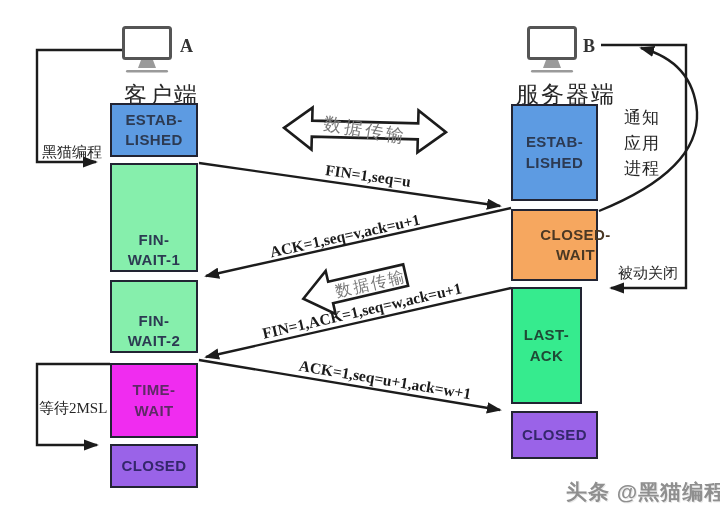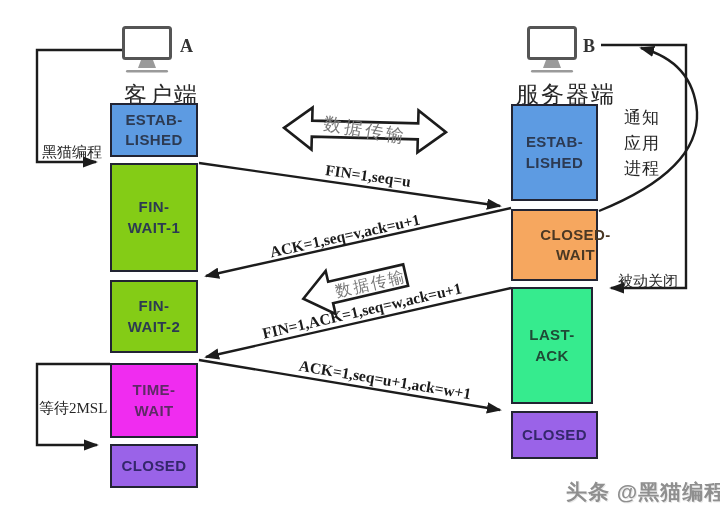--- a/index.html
+++ b/index.html
@@ -5,21 +5,21 @@
   html,body{margin:0;padding:0;background:#fff;}
   #stage{position:relative;width:720px;height:516px;background:#ffffff;overflow:hidden;
          font-family:"Liberation Sans",sans-serif;}
   svg.wires{position:absolute;left:0;top:0;width:720px;height:516px;}
 
   .state{position:absolute;box-sizing:border-box;border:2.4px solid #222433;
          display:flex;align-items:center;justify-content:center;text-align:center;}
   .state span{white-space:pre-line;font-size:15px;font-weight:600;letter-spacing:.4px;
               color:#2c3a52;line-height:1.35;}
   .c-est{background:#5d9be2;}
-  .c-cyan{background:#84cc16;}
+  .c-cyan{background:#86efac;align-items:flex-end;}
   .c-mag{background:#f02cf0;}
   .c-mag span{color:#5e2a66;}
   .c-pur{background:#9a63e8;}
   .c-pur span{color:#34276b;}
   .c-org{background:#f6a75f;}
   .c-org span{color:#4a3824;}
   .c-grn{background:#36eb8e;}
   .c-grn span{color:#1f4a36;}
 
   .cn{position:absolute;font-family:"Liberation Serif",serif;color:#262626;
@@ -110,31 +110,31 @@
     </div>
 
   <div class="state c-est" style="left:511px;top:104px;width:87px;height:97px;">
       <span>ESTAB-
 LISHED</span>
     </div>
   <div class="state c-org" style="left:511px;top:209px;width:87px;height:72px;padding-left:42px;">
       <span>CLOSED-
 WAIT</span>
     </div>
-  <div class="state c-grn" style="left:511px;top:287px;width:82px;height:117px;">
+  <div class="state c-grn" style="left:511px;top:287px;width:71px;height:117px;">
       <span>LAST-
 ACK</span>
     </div>
   <div class="state c-pur" style="left:511px;top:411px;width:87px;height:48px;">
       <span>CLOSED</span>
     </div>
 
   <div class="cn" style="left:42px;top:143px;">黑猫编程</div>
   <div class="cn" style="left:39px;top:367px;margin-top:32px;">等待2MSL</div>
-  <div class="cn" style="left:618px;top:272px;">被动关闭</div>
+  <div class="cn" style="left:618px;top:264px;">被动关闭</div>
   <div class="cn notify" style="left:621px;top:105px;width:42px;">通知
 应用
 进程</div>
 
   <div class="msg" style="left:368px;top:176px;transform:translate(-50%,-50%) rotate(8deg);">FIN=1,seq=u</div>
   <div class="msg" style="left:345px;top:236px;transform:translate(-50%,-50%) rotate(-12.5deg);">ACK=1,seq=v,ack=u+1</div>
   <div class="msg" style="left:362px;top:311px;transform:translate(-50%,-50%) rotate(-13deg);">FIN=1,ACK=1,seq=w,ack=u+1</div>
   <div class="msg" style="left:385px;top:380px;transform:translate(-50%,-50%) rotate(9.5deg);">ACK=1,seq=u+1,ack=w+1</div>
 
   <div class="watermark">头条 @黑猫编程</div>

